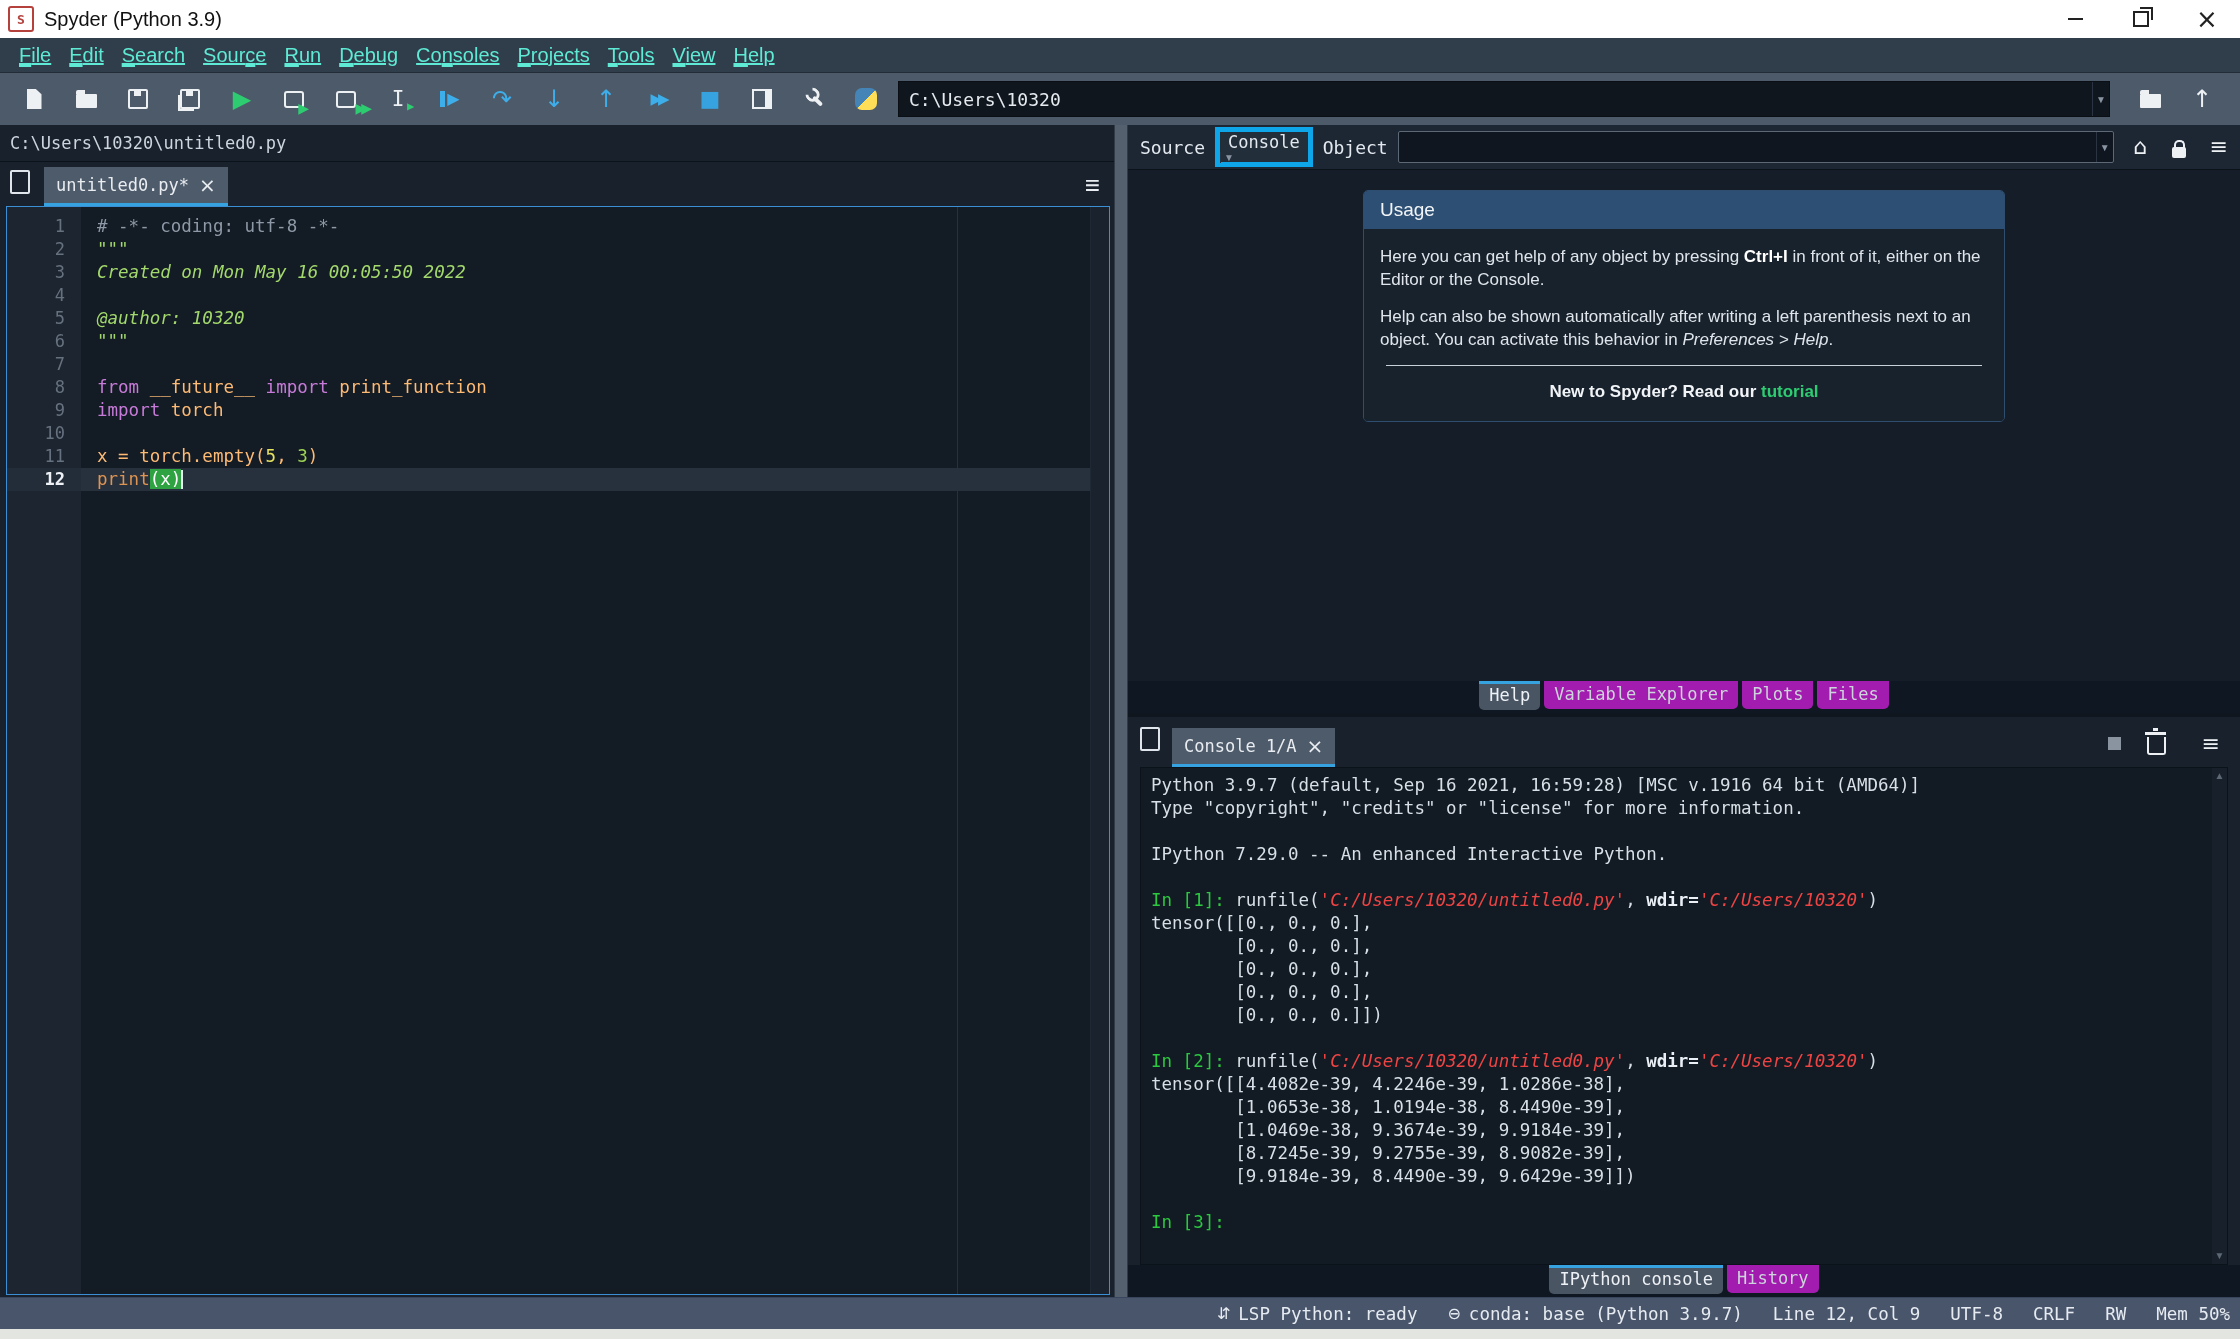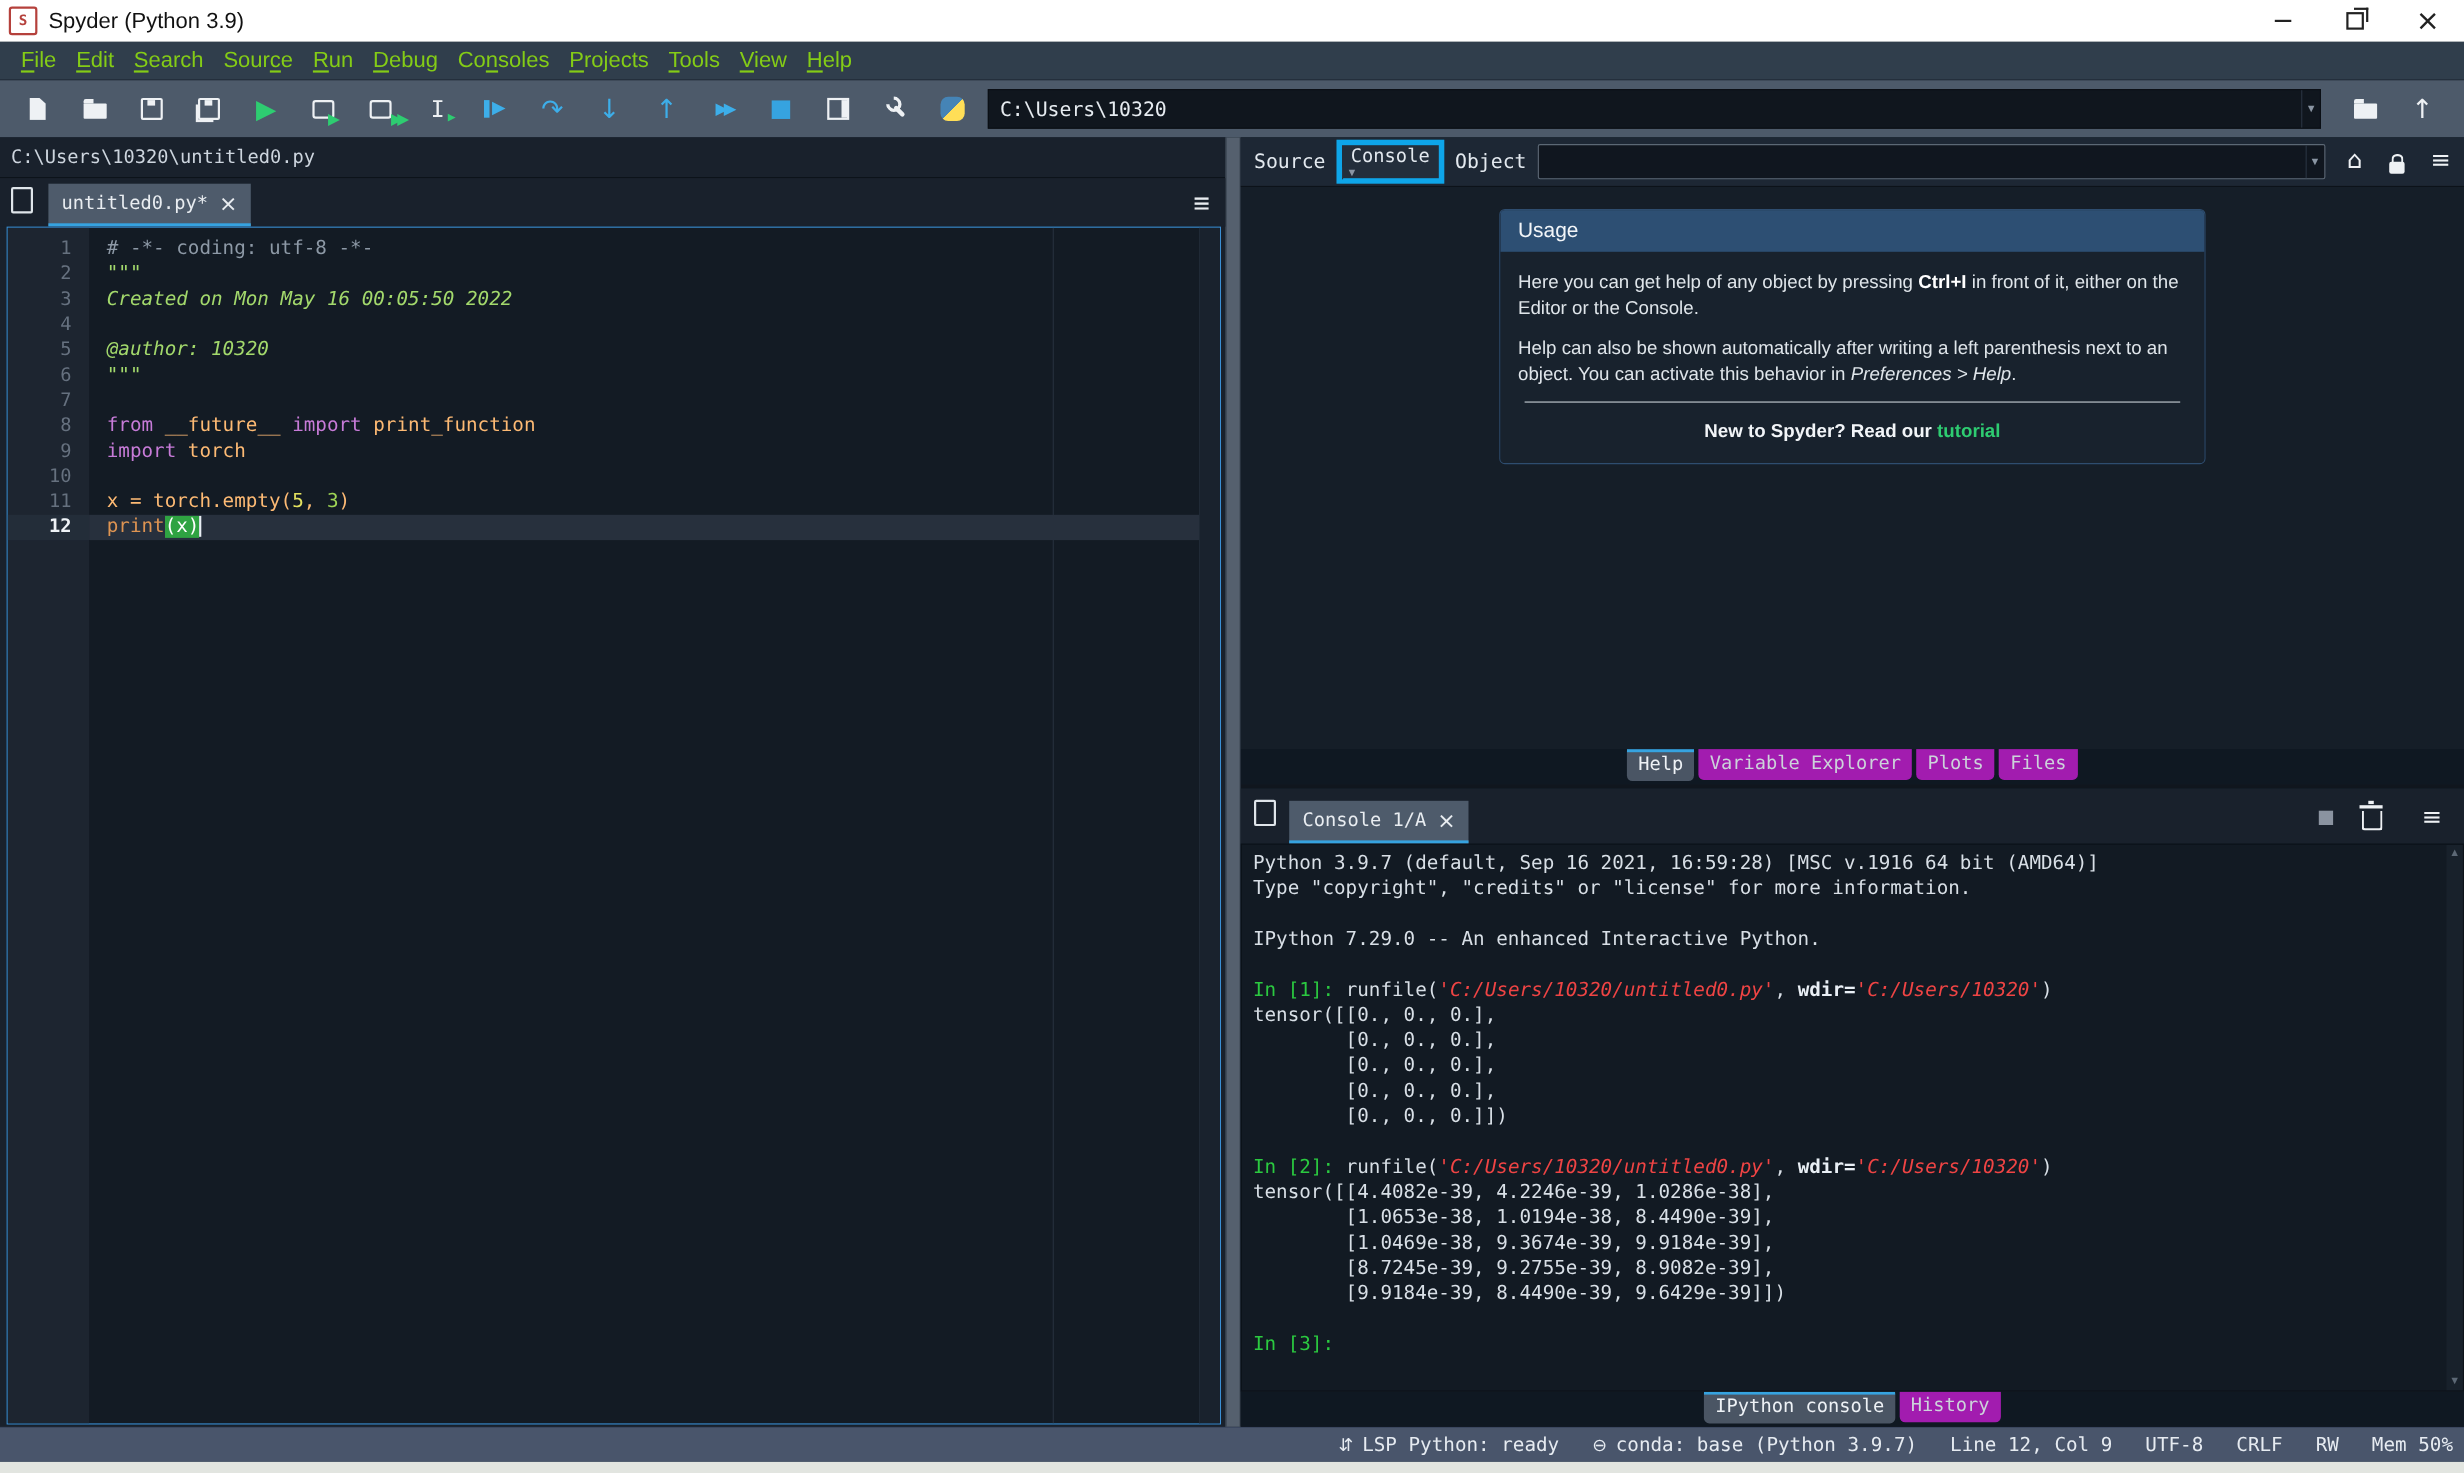--- a/index.html
+++ b/index.html
@@ -16,21 +16,21 @@
   .win-controls{margin-left:auto;display:flex;height:100%;}
   .win-btn{width:66px;display:flex;align-items:center;justify-content:center;cursor:pointer;}
   .i-min{width:15px;height:2px;background:#222;}
   .i-restore{width:12px;height:12px;border:2px solid #222;position:relative;background:#fff;}
   .i-restore::before{content:"";position:absolute;top:-6px;right:-6px;width:11px;height:11px;
     border-top:2px solid #222;border-right:2px solid #222;}
   .i-close{font-size:26px;line-height:1;color:#222;font-family:"DejaVu Sans",sans-serif;}
 
   
   .menubar{height:34px;background:#303e4c;display:flex;align-items:center;padding-left:10px;
-    color:#84cc16;font-size:20px;border-bottom:1px solid #222c38;}
+    color:#5eead4;font-size:20px;border-bottom:1px solid #222c38;text-decoration:underline;}
   .menu-item{padding:0 9px;cursor:pointer;}
   .menu-item u{text-underline-offset:3px;}
 
   
   .toolbar{height:52px;background:#4d5a6a;display:flex;align-items:center;padding:0 12px 0 8px;}
   .tb-btn{width:52px;height:42px;display:flex;align-items:center;justify-content:center;cursor:pointer;flex:0 0 auto;}
   .tb-glyph{font-family:"DejaVu Sans",sans-serif;line-height:1;}
   .i-file{width:15px;height:20px;background:#eef1f4;clip-path:polygon(0 0,62% 0,100% 26%,100% 100%,0 100%);}
   .i-file-o{width:16px;height:20px;border:2px solid #dfe5ea;border-radius:2px;}
   .i-folder{width:21px;height:14px;background:#eef1f4;border-radius:1px;position:relative;margin-top:4px;}
@@ -124,21 +124,21 @@
 
   
   .console-pane{flex:1;display:flex;flex-direction:column;background:#19212c;}
   .console-tabbar{height:50px;display:flex;align-items:flex-end;position:relative;background:#19212c;gap:40px;}
   .console-tabbar .browse{position:absolute;left:12px;top:10px;}
   .ct-icons{margin-left:auto;display:flex;align-items:center;gap:26px;margin-right:20px;margin-bottom:12px;}
   .i-sq{width:13px;height:13px;background:#8a93a0;}
   .i-trash{width:15px;height:16px;border:2px solid #eef1f4;border-top:none;border-radius:0 0 3px 3px;position:relative;margin-top:5px;}
   .i-trash::before{content:"";position:absolute;top:-5px;left:-4px;width:21px;height:3px;background:#eef1f4;}
   .i-trash::after{content:"";position:absolute;top:-9px;left:4px;width:5px;height:3px;background:#eef1f4;}
-  .console-body{flex:1;background:#121a23;border:1px solid #0c1219;position:relative;margin:0 0;overflow:hidden;}
+  .console-body{flex:1;background:#121a23;border:1px solid #0c1219;position:relative;margin:0 12px;overflow:hidden;}
   .console-lines{padding:6px 22px 0 10px;}
   .console-lines .cl{height:23px;line-height:23px;white-space:pre;font-size:17.5px;color:#d8dfe6;}
   .c-prompt{color:#2bc940;}
   .c-cstr{color:#ef4444;font-style:italic;}
   .c-cbold{font-weight:bold;color:#e9eff5;}
   .console-scroll{position:absolute;right:0;top:0;bottom:0;width:15px;background:#18212b;display:flex;
     flex-direction:column;justify-content:space-between;align-items:center;padding:3px 0;}
   .scroll-arrow{color:#5c6875;font-size:10px;line-height:1;}
 
   

